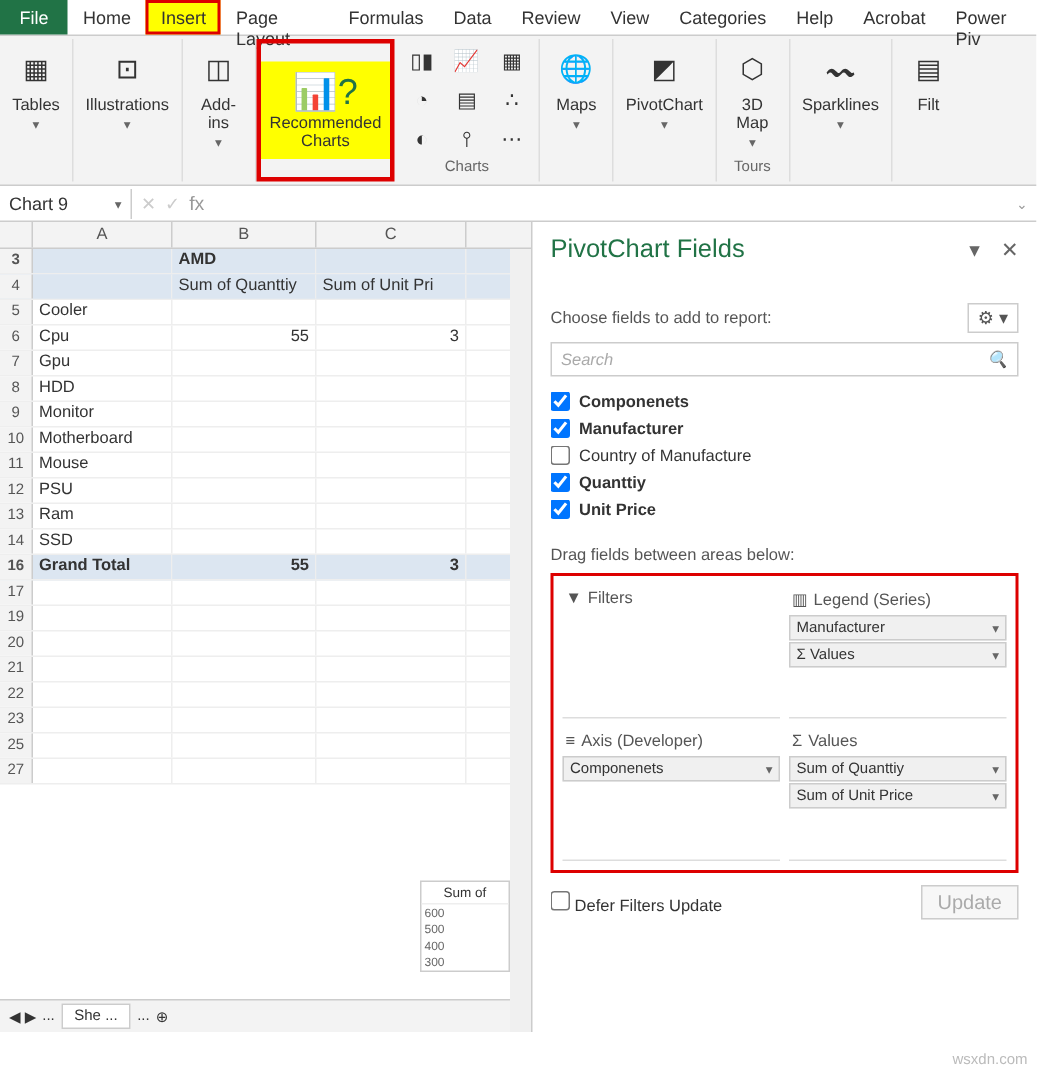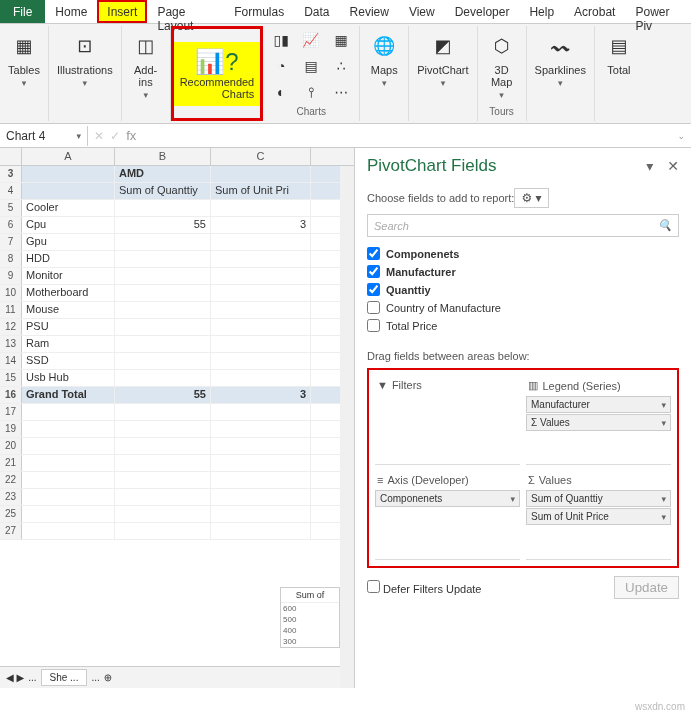--- a/index.html
+++ b/index.html
@@ -36,21 +36,21 @@
 .pivot-sub { background: #dce6f1; }
 .vscroll { position: absolute; right: 0; top: 18px; bottom: 0; width: 14px; background: #f0f0f0; }
 .chart-preview { position: absolute; right: 14px; bottom: 40px; width: 60px; background: #fff; border: 1px solid #ccc; font-size: 9px; }
 .chart-preview .legend { padding: 2px; text-align: center; border-bottom: 1px solid #eee; }
 .chart-preview .ytick { padding: 1px 2px; text-align: left; font-size: 8px; color: #666; }
 .sheet-tabs { position: absolute; bottom: 0; left: 0; right: 14px; height: 22px; background: #f3f3f3; border-top: 1px solid #ccc; display: flex; align-items: center; gap: 4px; padding: 0 6px; font-size: 10px; }
 .sheet-tab { padding: 2px 8px; border: 1px solid #ccc; background: #fff; }
 .pane { width: 336px; background: #fff; display: flex; flex-direction: column; padding: 8px 12px; }
 .pane-title { font-size: 17px; color: #217346; display: flex; justify-content: space-between; align-items: center; }
 .pane-title .controls { display: flex; gap: 14px; color: #666; font-size: 14px; }
-.pane-sub { font-size: 11px; color: #555; margin: 12px 0 6px; display: flex; justify-content: flex-start; align-items: center; }
+.pane-sub { font-size: 11px; color: #555; margin: 26px 0 6px; display: flex; justify-content: space-between; align-items: center; }
 .gear { border: 1px solid #ccc; padding: 2px 6px; font-size: 12px; }
 .search { border: 1px solid #ccc; padding: 4px 6px; font-size: 11px; display: flex; justify-content: space-between; align-items: center; margin-bottom: 10px; color: #aaa; font-style: italic; }
 .field-list { display: flex; flex-direction: column; gap: 5px; margin-bottom: 12px; }
 .field-item { display: flex; align-items: center; gap: 6px; font-size: 11px; }
 .field-item input { width: 13px; height: 13px; }
 .field-item.checked label { font-weight: bold; }
 .drag-label { font-size: 11px; color: #555; margin: 6px 0; }
 .areas { border: 2px solid #d00; padding: 6px; display: grid; grid-template-columns: 1fr 1fr; grid-template-rows: 1fr 1fr; gap: 6px; height: 200px; }
 .area-box { border-bottom: 1px solid #ddd; display: flex; flex-direction: column; }
 .area-title { font-size: 11px; color: #555; padding: 3px 2px; display: flex; align-items: center; gap: 4px; }
@@ -66,21 +66,21 @@
 
 <div class="ribbon-tabs">
   <div class="ribbon-tab file">File</div>
   <div class="ribbon-tab">Home</div>
   <div class="ribbon-tab active">Insert</div>
   <div class="ribbon-tab">Page Layout</div>
   <div class="ribbon-tab">Formulas</div>
   <div class="ribbon-tab">Data</div>
   <div class="ribbon-tab">Review</div>
   <div class="ribbon-tab">View</div>
-  <div class="ribbon-tab">Developer</div>
+  <div class="ribbon-tab">Categories</div>
   <div class="ribbon-tab">Help</div>
   <div class="ribbon-tab">Acrobat</div>
   <div class="ribbon-tab">Power Piv</div>
 </div>
 
 <div class="ribbon-content">
   <div class="rgroup">
     <div class="big-btn">
       <div class="icon">▦</div>
       <div>Tables</div>
@@ -98,21 +98,21 @@
     <div class="big-btn">
       <div class="icon">◫</div>
       <div style="white-space:pre">Add-
 ins</div>
       <div class="drop">▾</div>
     </div>
   </div>
   <div class="rec-charts-wrap">
     <div class="rec-charts">
       <div class="icon">📊<span style="color:#217346">?</span></div>
-      <div style="white-space:pre;text-align:right">Recommended
+      <div style="white-space:pre;text-align:center">Recommended
 Charts</div>
     </div>
   </div>
   <div class="rgroup">
     <div class="mini-btn-grid">
       <div class="mini-btn">▯▮</div>
       <div class="mini-btn">📈</div>
       <div class="mini-btn">▦</div>
       <div class="mini-btn">◔</div>
       <div class="mini-btn">▤</div>
@@ -149,28 +149,28 @@
   <div class="rgroup">
     <div class="big-btn">
       <div class="icon">〰</div>
       <div>Sparklines</div>
       <div class="drop">▾</div>
     </div>
   </div>
   <div class="rgroup" style="border-right:none">
     <div class="big-btn">
       <div class="icon">▤</div>
-      <div>Total</div>
+      <div>Filt</div>
     </div>
   </div>
 </div>
 
 <div class="namebox-row">
   <div class="namebox">
-    <span>Chart 4</span>
+    <span>Chart 9</span>
     <span class="drop">▾</span>
   </div>
   <div class="fx-area">
     <span style="color:#ccc">✕</span>
     <span style="color:#ccc">✓</span>
     <span class="fx">fx</span>
     <input style="border: none; flex: 1 1 0%; outline: none;">
   </div>
   <span class="drop" style="padding:0 6px;color:#999">⌄</span>
 </div>
@@ -247,26 +247,20 @@
         </div>
         <div class="row">
           <div class="rowh">13</div>
   <div class="cell colA ">Ram</div>
   <div class="cell colB " style="text-align:left"></div>
   <div class="cell colC " style="text-align:right"></div>
         </div>
         <div class="row">
           <div class="rowh">14</div>
   <div class="cell colA ">SSD</div>
-  <div class="cell colB " style="text-align:left"></div>
-  <div class="cell colC " style="text-align:right"></div>
-        </div>
-        <div class="row">
-          <div class="rowh">15</div>
-  <div class="cell colA ">Usb Hub</div>
   <div class="cell colB " style="text-align:left"></div>
   <div class="cell colC " style="text-align:right"></div>
         </div>
         <div class="row pivot-header">
           <div class="rowh">16</div>
   <div class="cell colA pivot-header">Grand Total</div>
   <div class="cell colB pivot-header" style="text-align:right">55</div>
   <div class="cell colC pivot-header" style="text-align:right">3</div>
         </div>
         <div class="row">
@@ -356,31 +350,31 @@
     </div>
     <div class="field-list" id="field-list">
         <div class="field-item checked">
           <input type="checkbox" checked="" style="">
           <label>Componenets</label>
         </div>
         <div class="field-item checked">
           <input type="checkbox" checked="" style="">
           <label>Manufacturer</label>
         </div>
+        <div class="field-item">
+          <input type="checkbox" style="">
+          <label>Country of Manufacture</label>
+        </div>
         <div class="field-item checked">
           <input type="checkbox" checked="" style="">
           <label>Quanttiy</label>
         </div>
-        <div class="field-item">
-          <input type="checkbox" style="">
-          <label>Country of Manufacture</label>
-        </div>
-        <div class="field-item">
-          <input type="checkbox" style="">
-          <label>Total Price</label>
+        <div class="field-item checked">
+          <input type="checkbox" checked="" style="">
+          <label>Unit Price</label>
         </div>
       </div>
 
     <div class="drag-label">Drag fields between areas below:</div>
 
     <div class="areas">
       <div class="area-box">
         <div class="area-title">
             <span>▼</span>
             <span>Filters</span>

